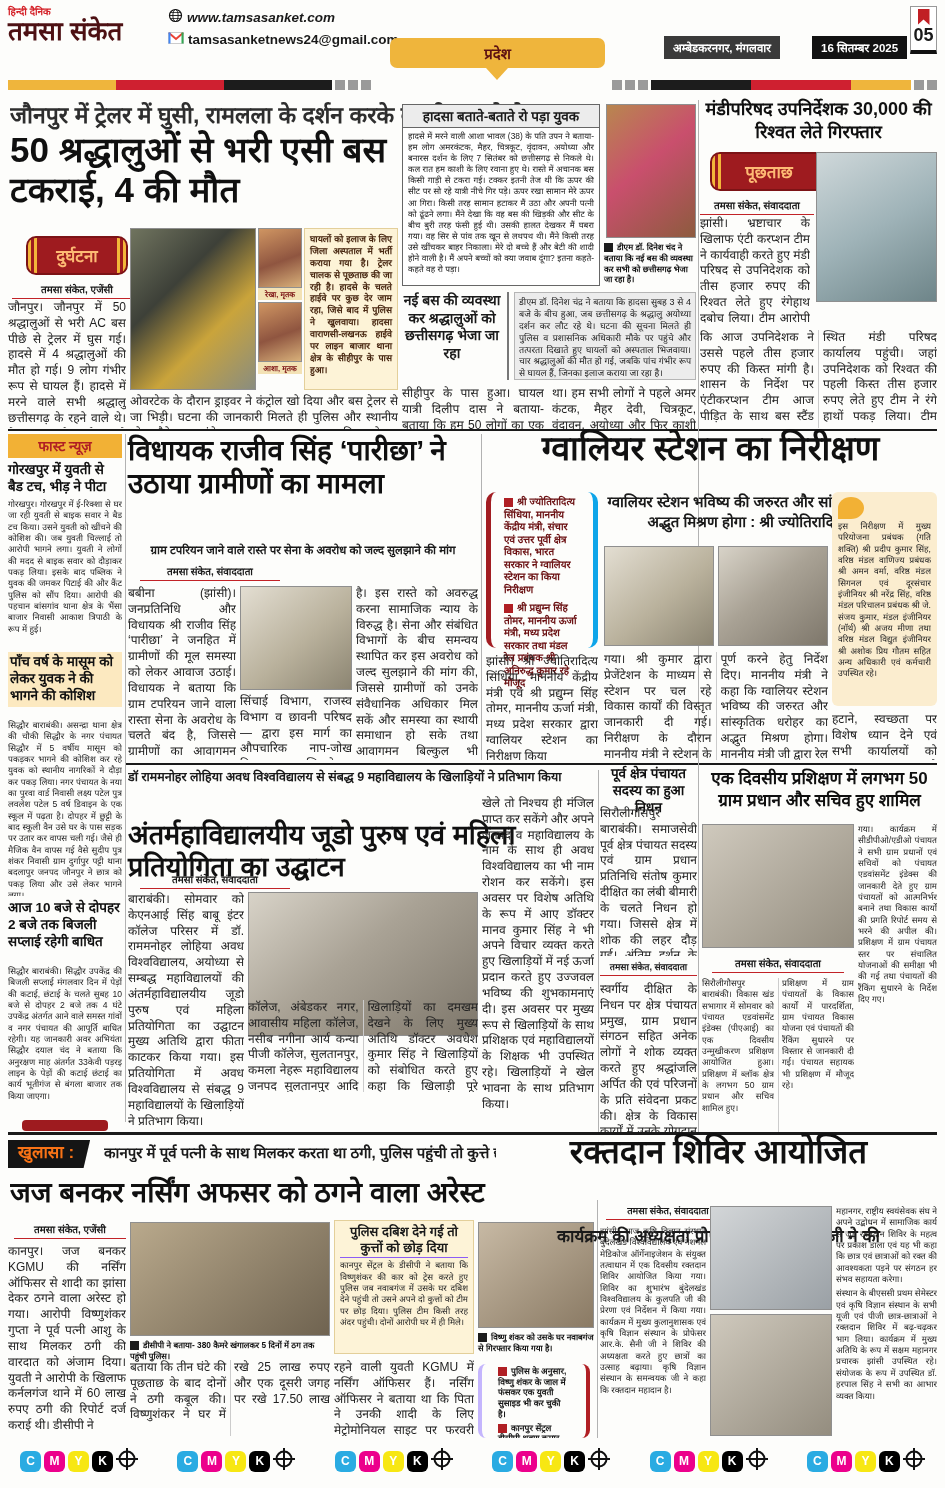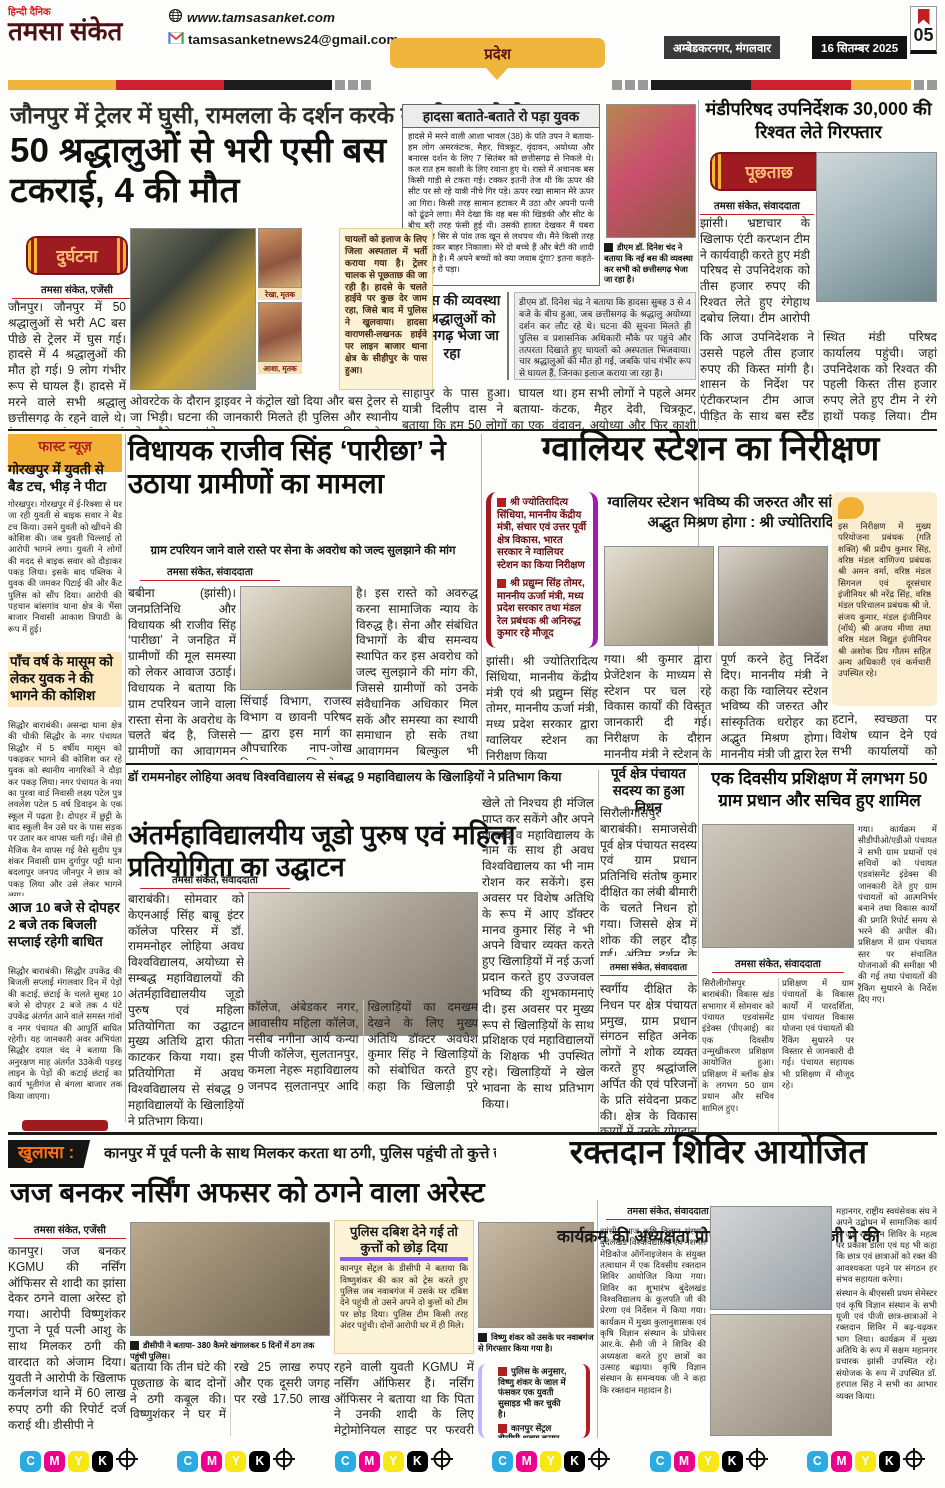--- a/index.html
+++ b/index.html
@@ -119,21 +119,21 @@
   </div>
   <div class="abs byline" style="left:12px;top:282px;width:130px;">तमसा संकेत, एजेंसी</div>
   <div class="abs jtext" style="left:8px;top:300px;width:118px;height:128px;">जौनपुर। जौनपुर में 50 श्रद्धालुओं से भरी AC बस पीछे से ट्रेलर में घुस गई। हादसे में 4 श्रद्धालुओं की मौत हो गई। 9 लोग गंभीर रूप से घायल हैं। हादसे में मरने वाले सभी श्रद्धालु छत्तीसगढ़ के रहने वाले थे। वे रामलला के दर्शन करने अयोध्या गए थे। वहां से वाराणसी में बाबा विश्वनाथ के दर्शन करने जा रहे थे। SP डॉक्टर कौस्तुभ ने बताया- बस के आगे ट्रेलर चल रहा था।</div>
   <div class="abs photo ph1" style="left:130px;top:228px;width:126px;height:162px;"></div>
   <div class="abs" style="left:258px;top:228px;width:44px;">
     <div class="photo ph2" style="width:44px;height:60px;"></div>
     <div style="font-size:7.5px;font-weight:bold;text-align:center;background:#f3e2b5;color:#7a1012;padding:1px 0;">रेखा, मृतक</div>
     <div class="photo ph2" style="width:44px;height:60px;margin-top:2px;"></div>
     <div style="font-size:7.5px;font-weight:bold;text-align:center;background:#f3e2b5;color:#7a1012;padding:1px 0;">आशा, मृतक</div>
   </div>
-  <div class="abs creambox jtext" style="left:304px;top:228px;width:94px;height:162px;padding:5px;font-size:9px;font-weight:bold;color:#46250f;margin-left:35px;">घायलों को इलाज के लिए जिला अस्पताल में भर्ती कराया गया है। ट्रेलर चालक से पूछताछ की जा रही है। हादसे के चलते हाईवे पर कुछ देर जाम रहा, जिसे बाद में पुलिस ने खुलवाया। हादसा वाराणसी-लखनऊ हाईवे पर लाइन बाजार थाना क्षेत्र के सीहीपुर के पास हुआ।</div>
+  <div class="abs creambox jtext" style="left:304px;top:228px;width:94px;height:162px;padding:5px;font-size:9px;font-weight:bold;color:#46250f;">घायलों को इलाज के लिए जिला अस्पताल में भर्ती कराया गया है। ट्रेलर चालक से पूछताछ की जा रही है। हादसे के चलते हाईवे पर कुछ देर जाम रहा, जिसे बाद में पुलिस ने खुलवाया। हादसा वाराणसी-लखनऊ हाईवे पर लाइन बाजार थाना क्षेत्र के सीहीपुर के पास हुआ।</div>
   <div class="abs jtext" style="left:130px;top:394px;width:268px;height:36px;">ओवरटेक के दौरान ड्राइवर ने कंट्रोल खो दिया और बस ट्रेलर से जा भिड़ी। घटना की जानकारी मिलते ही पुलिस और स्थानीय लोग मौके पर पहुंचे। हादसा इतना भयानक था कि आगे का केबिन तक पिचक गया। घायलों को इलाज के</div>
 
   <div class="abs hl" style="left:700px;top:98px;width:237px;font-size:18px;line-height:1.25;text-align:center;">मंडीपरिषद उपनिर्देशक 30,000 की रिश्वत लेते गिरफ्तार</div>
   <div class="abs badge" style="left:710px;top:152px;width:114px;">
     <div class="bar"></div>
       <div class="lbl">पूछताछ</div>
       <div class="bar"></div>
   </div>
   <div class="abs byline" style="left:700px;top:198px;width:114px;">तमसा संकेत, संवाददाता</div>
   <div class="abs photo ph4" style="left:816px;top:152px;width:121px;height:150px;"></div>
@@ -142,39 +142,39 @@
 
   <div class="hrule" style="left:8px;top:429px;width:929px;height:2px;"></div>
   <div class="hrule" style="left:126px;top:763px;width:811px;height:2px;"></div>
   <div class="hrule" style="left:8px;top:1132px;width:929px;height:2.5px;"></div>
   <div class="vline" style="left:698px;top:100px;height:1032px;"></div>
   <div class="vline" style="left:125px;top:434px;height:688px;"></div>
   <div class="vline" style="left:481px;top:434px;height:326px;"></div>
   <div class="vline" style="left:598px;top:770px;height:362px;"></div>
   <div class="vline" style="left:597px;top:1200px;height:238px;"></div>
 
-  <div class="abs" style="left:8px;top:434px;width:114px;height:38px;background:#f2b135;color:#b01f24;font-size:14px;font-weight:800;text-align:center;line-height:24px;">फास्ट न्यूज़</div>
+  <div class="abs" style="left:8px;top:434px;width:114px;height:24px;background:#f2b135;color:#b01f24;font-size:14px;font-weight:800;text-align:center;line-height:24px;">फास्ट न्यूज़</div>
   <div class="abs hl" style="left:8px;top:462px;width:114px;font-size:13.5px;line-height:1.25;">गोरखपुर में युवती से बैड टच, भीड़ ने पीटा</div>
   <div class="abs jtext" style="left:8px;top:499px;width:114px;height:148px;font-size:8.6px;">गोरखपुर। गोरखपुर में ई-रिक्शा से घर जा रही युवती से बाइक सवार ने बैड टच किया। उसने युवती को खींचने की कोशिश की। जब युवती चिल्लाई तो आरोपी भागने लगा। युवती ने लोगों की मदद से बाइक सवार को दौड़ाकर पकड़ लिया। इसके बाद पब्लिक ने युवक की जमकर पिटाई की और कैंट पुलिस को सौंप दिया। आरोपी की पहचान बांसगांव थाना क्षेत्र के भैंसा बाजार निवासी आकाश त्रिपाठी के रूप में हुई।</div>
   <div class="abs hl" style="left:8px;top:652px;width:114px;font-size:13.5px;line-height:1.25;background:#fce9c0;padding:2px;box-sizing:border-box;">पाँच वर्ष के मासूम को लेकर युवक ने की भागने की कोशिश</div>
   <div class="abs jtext" style="left:8px;top:720px;width:114px;height:176px;font-size:8.6px;">सिद्धौर बाराबंकी। असन्द्रा थाना क्षेत्र की चौकी सिद्धौर के नगर पंचायत सिद्धौर में 5 वर्षीय मासूम को पकड़कर भागने की कोशिश कर रहे युवक को स्थानीय नागरिकों ने दौड़ा कर पकड़ लिया। नगर पंचायत के नया का पुरवा वार्ड निवासी लक्ष्य पटेल पुत्र लवलेश पटेल 5 वर्ष डिवाइन के एक स्कूल में पढ़ता है। दोपहर में छुट्टी के बाद स्कूली वैन उसे घर के पास सड़क पर उतार कर वापस चली गई। जैसे ही मैजिक वैन वापस गई वैसे सुदीप पुत्र शंकर निवासी ग्राम दुर्गापुर पट्टी थाना बदलापुर जनपद जौनपुर ने छात्र को पकड़ लिया और उसे लेकर भागने लगा।</div>
   <div class="abs hl" style="left:8px;top:900px;width:114px;font-size:13.5px;line-height:1.25;">आज 10 बजे से दोपहर 2 बजे तक बिजली सप्लाई रहेगी बाधित</div>
   <div class="abs jtext" style="left:8px;top:966px;width:114px;height:152px;font-size:8.6px;">सिद्धौर बाराबंकी। सिद्धौर उपकेंद्र की बिजली सप्लाई मंगलवार दिन में पेड़ों की कटाई, छंटाई के चलते सुबह 10 बजे से दोपहर 2 बजे तक 4 घंटे उपकेंद्र अंतर्गत आने वाले समस्त गांवों व नगर पंचायत की आपूर्ति बाधित रहेगी। यह जानकारी अवर अभियंता सिद्धौर दयाल चंद ने बताया कि अनुरक्षण माह अंतर्गत 33केवी पड़रइ लाइन के पेड़ों की कटाई छंटाई का कार्य भूतीगंज से बंगला बाजार तक किया जाएगा।</div>
   <div class="abs" style="left:22px;top:1120px;width:86px;height:11px;background:#9e1b1f;border-radius:4px;"></div>
 
   <div class="abs hl" style="left:128px;top:434px;width:350px;font-size:28px;line-height:1.18;">विधायक राजीव सिंह ‘पारीछा’ ने उठाया ग्रामीणों का मामला</div>
   <div class="abs" style="left:128px;top:542px;width:350px;font-size:11.5px;font-weight:800;text-align:center;">ग्राम टपरियन जाने वाले रास्ते पर सेना के अवरोध को जल्द सुलझाने की मांग</div>
   <div class="abs byline" style="left:140px;top:564px;width:140px;">तमसा संकेत, संवाददाता</div>
   <div class="abs jtext" style="left:128px;top:586px;width:108px;height:174px;">बबीना (झांसी)। जनप्रतिनिधि और विधायक श्री राजीव सिंह ‘पारीछा’ ने जनहित में ग्रामीणों की मूल समस्या को लेकर आवाज उठाई। विधायक ने बताया कि ग्राम टपरियन जाने वाला रास्ता सेना के अवरोध के चलते बंद है, जिससे ग्रामीणों का आवागमन प्रभावित हो रहा है। आवागमन उनका मौलिक अधिकार बाधित हो जाता है।</div>
   <div class="abs photo ph5" style="left:240px;top:586px;width:112px;height:104px;"></div>
   <div class="abs jtext" style="left:240px;top:694px;width:112px;height:66px;">सिंचाई विभाग, राजस्व विभाग व छावनी परिषद — द्वारा इस मार्ग का औपचारिक नाप-जोख किया गया था, जिससे यह स्पष्ट है कि आवागमन उनका मौलिक अधिकार है। विधायक राजीव सिंह ‘पारीछा’ ने यह स्पष्ट किया कि यह प्रयास केवल प्रशासनिक जिम्मेदारी निभाने भर के लिए नहीं, बल्कि ग्रामीणों के हित में उनकी प्रतिबद्धता और संवेदनशीलता दर्शाता है।</div>
   <div class="abs jtext" style="left:356px;top:586px;width:122px;height:174px;">है। इस रास्ते को अवरुद्ध करना सामाजिक न्याय के विरुद्ध है। सेना और संबंधित विभागों के बीच समन्वय स्थापित कर इस अवरोध को जल्द सुलझाने की मांग की, जिससे ग्रामीणों को उनके संवैधानिक अधिकार मिल सकें और समस्या का स्थायी समाधान हो सके तथा आवागमन बिल्कुल भी अवरुद्ध न हो।</div>
 
   <div class="abs hl" style="left:484px;top:424px;width:453px;font-size:34px;text-align:center;">ग्वालियर स्टेशन का निरीक्षण</div>
-  <div class="abs" style="left:486px;top:492px;width:112px;height:156px;border-left:5px solid #a21d22;border-right:5px solid #a21caf;border-radius:10px;box-sizing:border-box;padding:4px 6px;">
+  <div class="abs" style="left:486px;top:492px;width:112px;height:156px;border-left:5px solid #a21d22;border-right:5px solid #0ea5e9;border-radius:10px;box-sizing:border-box;padding:4px 13px;">
     <div style="font-size:10px;font-weight:bold;color:#6b1113;line-height:1.25;margin-bottom:6px;">
       <span class="redsq"></span><span>श्री ज्योतिरादित्य सिंधिया, माननीय केंद्रीय मंत्री, संचार एवं उत्तर पूर्वी क्षेत्र विकास, भारत सरकार ने ग्वालियर स्टेशन का किया निरीक्षण</span>
     </div>
     <div style="font-size:10px;font-weight:bold;color:#6b1113;line-height:1.25;">
       <span class="redsq"></span><span>श्री प्रद्युम्न सिंह तोमर, माननीय ऊर्जा मंत्री, मध्य प्रदेश सरकार तथा मंडल रेल प्रबंधक श्री अनिरुद्ध कुमार रहे मौजूद</span>
     </div>
   </div>
   <div class="abs jtext" style="left:486px;top:654px;width:112px;height:106px;">झांसी। श्री ज्योतिरादित्य सिंधिया, माननीय केंद्रीय मंत्री एवं श्री प्रद्युम्न सिंह तोमर, माननीय ऊर्जा मंत्री, मध्य प्रदेश सरकार द्वारा ग्वालियर स्टेशन का निरीक्षण किया</div>
   <div class="abs" style="left:604px;top:492px;width:330px;font-size:15px;font-weight:800;text-align:center;line-height:1.3;">ग्वालियर स्टेशन भविष्य की जरुरत और सांस्कृतिक धरोहर का अद्भुत मिश्रण होगा : श्री ज्योतिरादित्य सिंधिया</div>
   <div class="abs photo ph5" style="left:604px;top:546px;width:110px;height:100px;"></div>
@@ -218,21 +218,21 @@
   <div class="abs" style="left:104px;top:1142px;width:392px;font-size:15px;font-weight:800;white-space:nowrap;overflow:hidden;">कानपुर में पूर्व पत्नी के साथ मिलकर करता था ठगी, पुलिस पहुंची तो कुत्ते छोड़ दिए</div>
   <div class="abs hl" style="left:10px;top:1172px;width:484px;font-size:28px;white-space:nowrap;overflow:hidden;">जज बनकर नर्सिंग अफसर को ठगने वाला अरेस्ट</div>
   <div class="abs byline" style="left:14px;top:1222px;width:112px;">तमसा संकेत, एजेंसी</div>
   <div class="abs jtext" style="left:8px;top:1244px;width:118px;height:192px;">कानपुर। जज बनकर KGMU की नर्सिंग ऑफिसर से शादी का झांसा देकर ठगने वाला अरेस्ट हो गया। आरोपी विष्णुशंकर गुप्ता ने पूर्व पत्नी आशु के साथ मिलकर ठगी की वारदात को अंजाम दिया। युवती ने आरोपी के खिलाफ कर्नलगंज थाने में 60 लाख रुपए ठगी की रिपोर्ट दर्ज कराई थी। डीसीपी ने</div>
   <div class="abs photo ph8" style="left:130px;top:1222px;width:200px;height:114px;"></div>
   <div class="abs capline" style="left:130px;top:1340px;width:200px;">
     <span class="sq"></span><span>डीसीपी ने बताया- 380 कैमरे खंगालकर 5 दिनों में ठग तक पहुंची पुलिस।</span>
   </div>
   <div class="abs jtext" style="left:130px;top:1360px;width:200px;height:76px;column-count:2;column-gap:8px;column-rule:1px solid #ccc;">बताया कि तीन घंटे की पूछताछ के बाद दोनों ने ठगी कबूल की। विष्णुशंकर ने घर में रखे 25 लाख रुपए और एक दूसरी जगह पर रखे 17.50 लाख रुपए बरामद कराए। लखनऊ की</div>
   <div class="abs creambox" style="left:334px;top:1220px;width:140px;height:134px;padding:3px 5px;">
-    <div style="font-size:13px;font-weight:800;text-align:center;line-height:1.2;border-bottom:4px solid #8b5cf6;padding-bottom:2px;margin-bottom:2px;">पुलिस दबिश देने गई तो कुत्तों को छोड़ दिया</div>
+    <div style="font-size:13px;font-weight:800;text-align:center;line-height:1.2;border-bottom:1px solid #8b5cf6;padding-bottom:2px;margin-bottom:2px;">पुलिस दबिश देने गई तो कुत्तों को छोड़ दिया</div>
     <div class="jtext" style="font-size:8.6px;height:90px;">कानपुर सेंट्रल के डीसीपी ने बताया कि विष्णुशंकर की कार को ट्रेस करते हुए पुलिस जब नवाबगंज में उसके घर दबिश देने पहुंची तो उसने अपने दो कुत्तों को टीम पर छोड़ दिया। पुलिस टीम किसी तरह अंदर पहुंची। दोनों आरोपी घर में ही मिले।</div>
   </div>
   <div class="abs jtext" style="left:334px;top:1360px;width:140px;height:76px;">रहने वाली युवती KGMU में नर्सिंग ऑफिसर हैं। नर्सिंग ऑफिसर ने बताया था कि पिता ने उनकी शादी के लिए मेट्रोमोनियल साइट पर फरवरी 2025 में विज्ञापन दिया था। विज्ञापन देखकर एक युवक ने मेरे पिता से संपर्क कर खुद को आजमगढ़ में तैनात जज वाराणसी निवासी अंशुमान विक्रम सिंह बताया था। उसने बताया कि वह वर्तमान में आजमगढ़ में सिविल जज (जूनियर डिवीजन) के रूप में कार्यरत है।</div>
   <div class="abs photo ph9" style="left:478px;top:1222px;width:116px;height:106px;"></div>
   <div class="abs capline" style="left:478px;top:1332px;width:116px;">
     <span class="sq"></span><span>विष्णु शंकर को उसके घर नवाबगंज से गिरफ्तार किया गया है।</span>
   </div>
   <div class="abs" style="left:478px;top:1364px;width:112px;height:74px;border-left:4px solid #c4b5fd;border-right:4px solid #b01f24;border-radius:8px;box-sizing:border-box;padding:2px 16px;overflow:hidden;">
     <div style="font-size:8.6px;font-weight:bold;line-height:1.25;margin-bottom:3px;"><span class="redsq"></span><span>पुलिस के अनुसार, विष्णु शंकर के जाल में फंसकर एक युवती सुसाइड भी कर चुकी है।</span></div>
     <div style="font-size:8.6px;font-weight:bold;line-height:1.25;"><span class="redsq"></span><span>कानपुर सेंट्रल डीसीपी श्रवण कुमार सिंह ने प्रेस कॉन्फ्रेंस करके फर्जी जज बनकर ठगी करने वाले मामले का खुलासा किया।</span></div>

